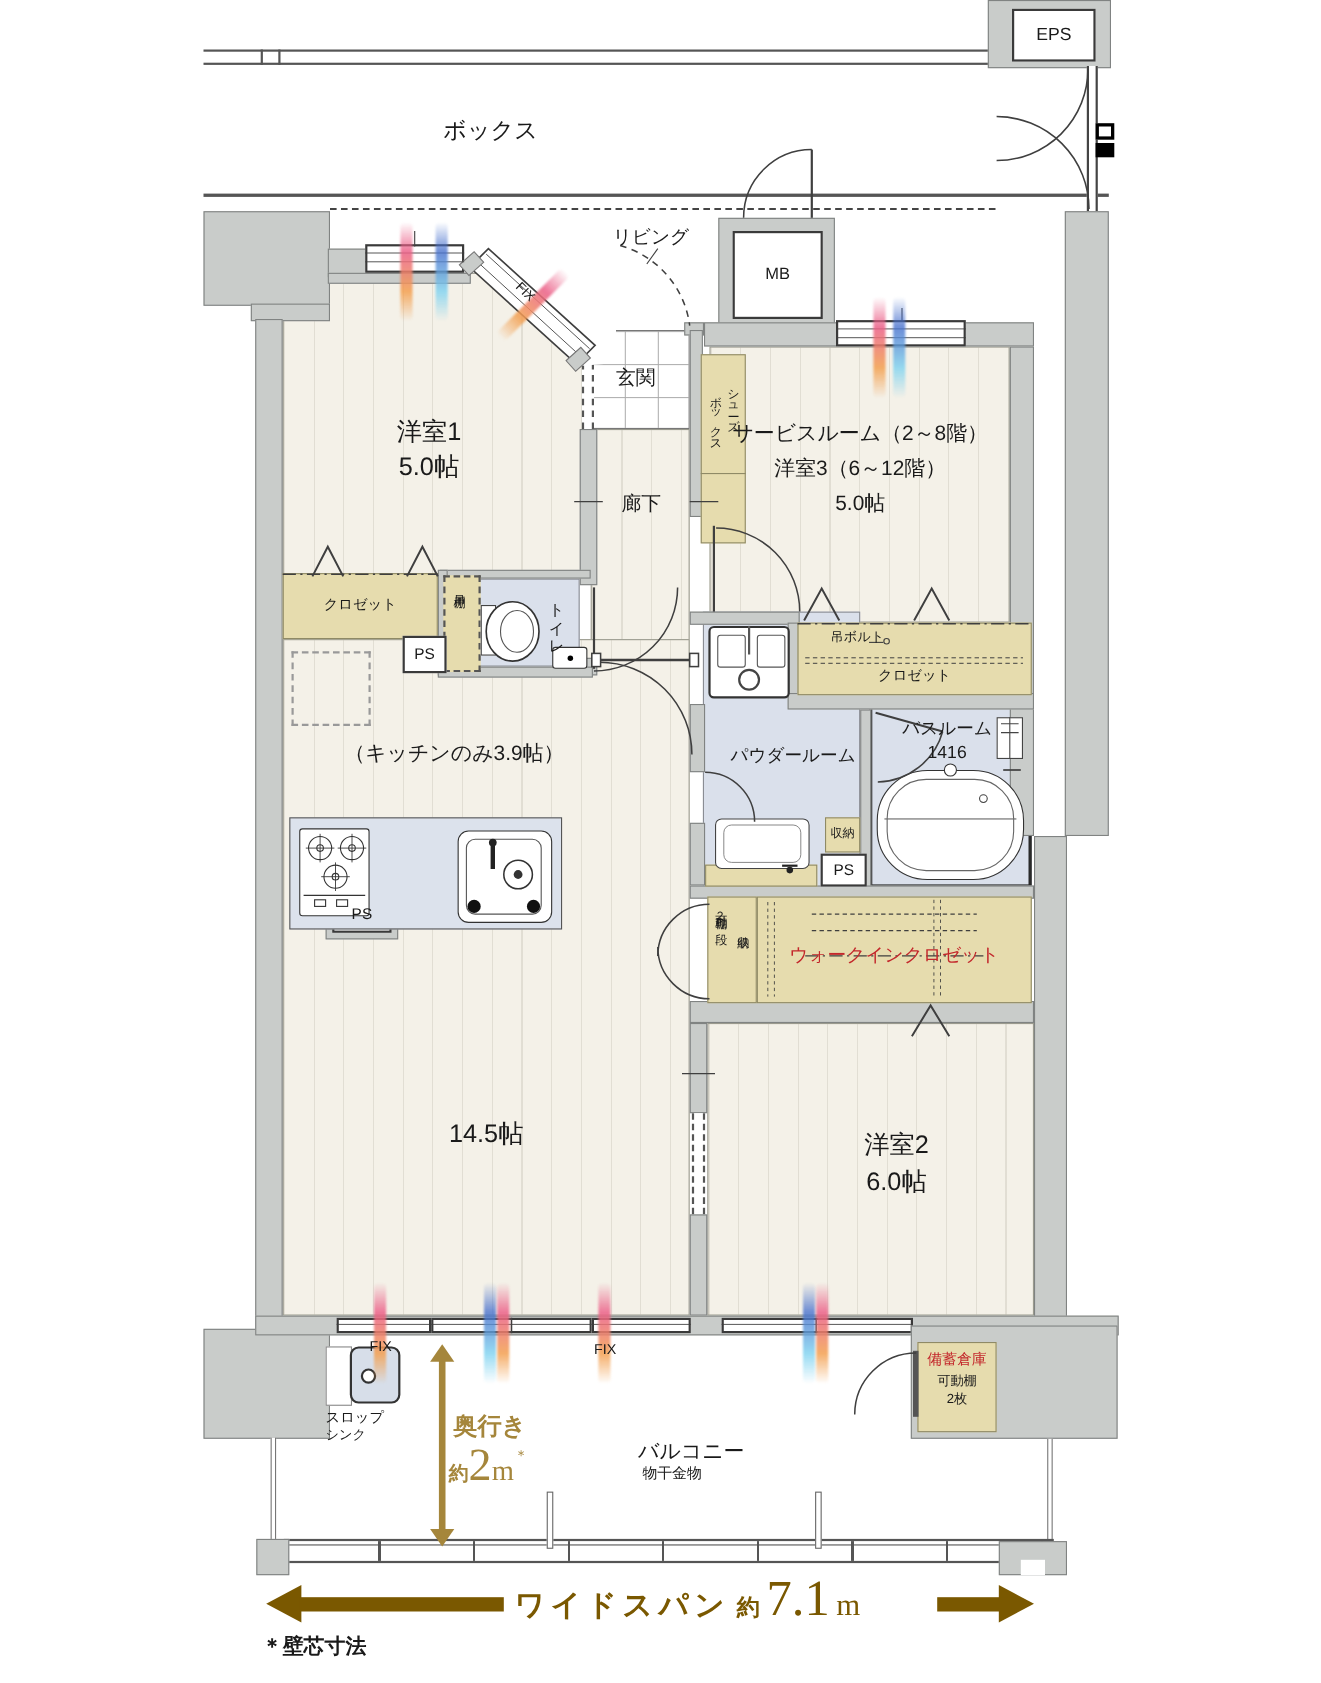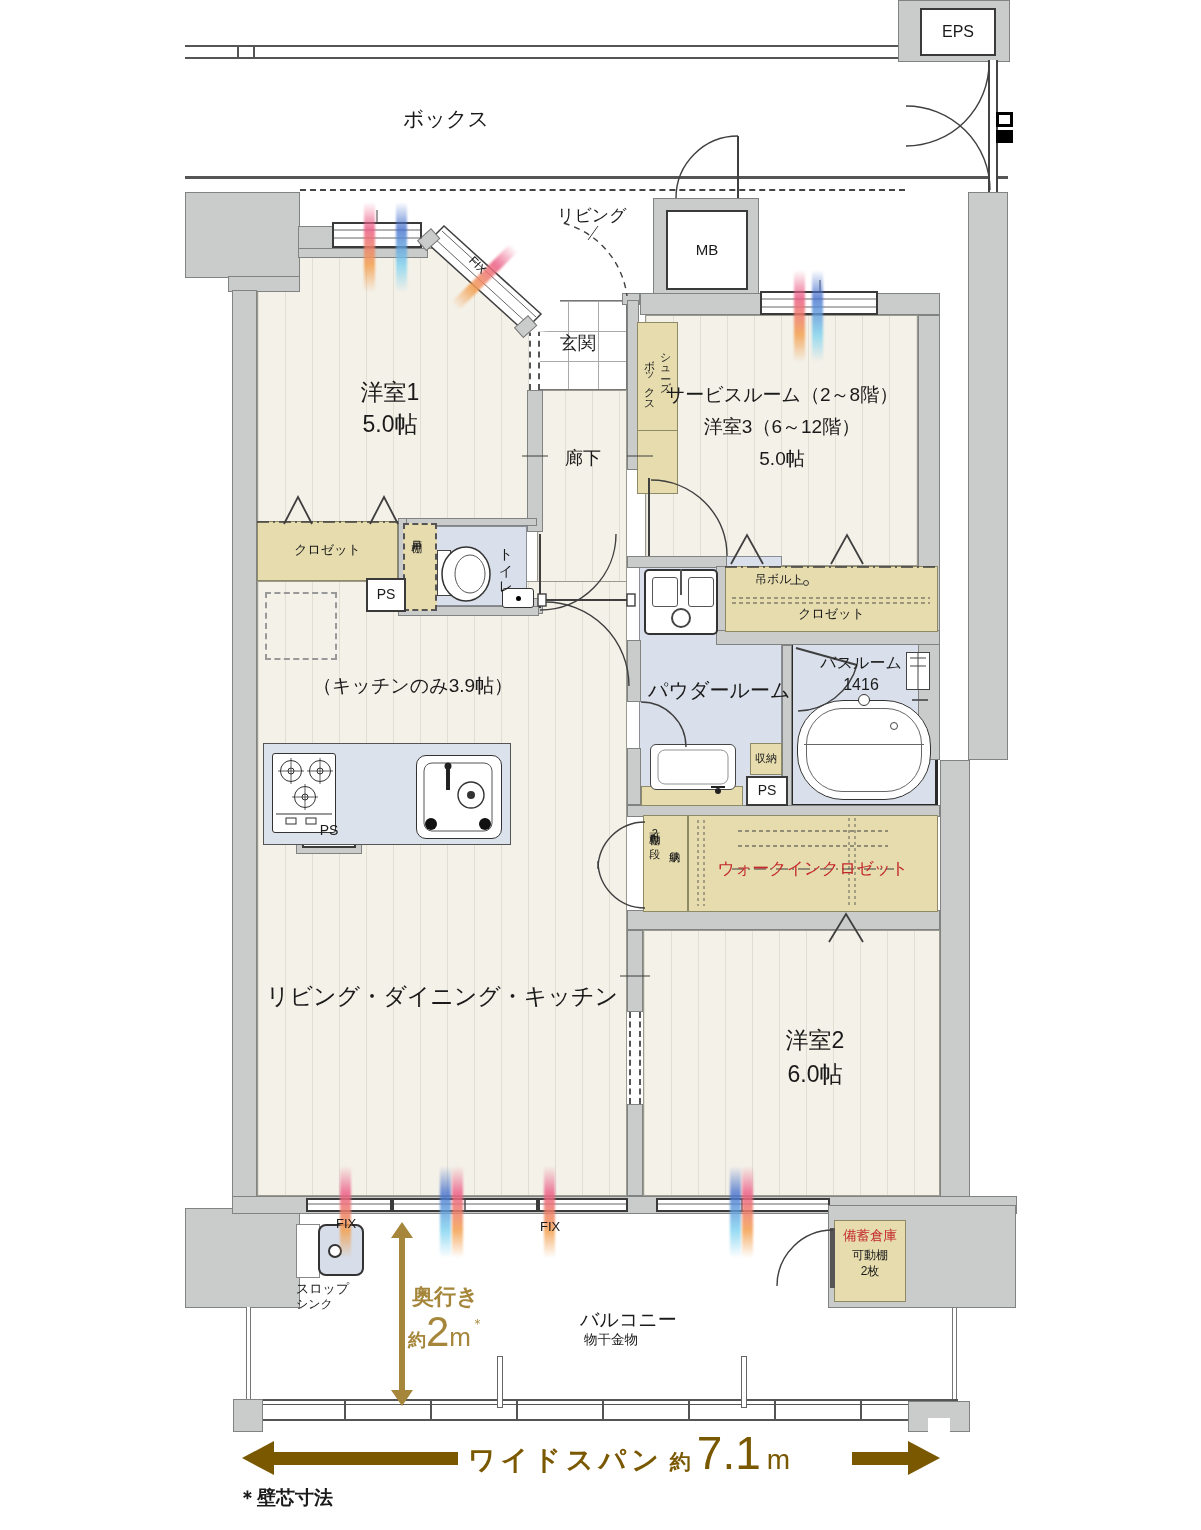--- a/index.html
+++ b/index.html
@@ -15,21 +15,21 @@
   .wbox{background:#fff;border:2px solid #3a3a3a;}
   .line{background:#555;}
   .t{position:absolute;white-space:nowrap;line-height:1.25;}
   .tc{text-align:center;}
   .vt{writing-mode:vertical-rl;text-orientation:upright;letter-spacing:1px;}
   .sw{background:linear-gradient(180deg,rgba(235,95,135,0) 0%,rgba(235,95,135,.85) 30%,rgba(243,160,80,.85) 70%,rgba(243,160,80,0) 100%);filter:blur(1px);border-radius:4px;}
   .sc{background:linear-gradient(180deg,rgba(70,112,205,0) 0%,rgba(70,112,205,.8) 30%,rgba(125,210,240,.8) 70%,rgba(125,210,240,0) 100%);filter:blur(1px);border-radius:4px;}
   .red{color:#C3272B;}
   .gold{color:#A5863B;}
   .brown{color:#7A5800;}
-  .serif{font-family:Liberation Sans, sans-serif;}
+  .serif{font-family:Liberation Serif, serif;}
   .tri{width:0;height:0;}
   svg{position:absolute;left:0;top:0;pointer-events:none;}
 </style>
 </head>
 <body>
 
 <div id="plan">
 
   <div class="a room" style="left:257px;top:248px;width:273px;height:277px"></div>
   <div class="a" style="left:537px;top:300px;width:90px;height:90px;background:#fff;border:1px solid #777;
@@ -294,32 +294,32 @@
   <div class="t tc" style="left:366px;top:578px;width:40px;height:34px;line-height:32px;font-size:14px">PS</div>
   <div class="t vt" style="left:409px;top:532px;font-size:11px">吊戸棚</div>
   <div class="t vt" style="left:497px;top:538px;font-size:14px">トイレ</div>
 
   <div class="t" style="left:755px;top:572px;font-size:12px">吊ボルト</div>
   <div class="t tc" style="left:725px;top:606px;width:213px;font-size:13px">クロゼット</div>
 
   <div class="t" style="left:313px;top:674px;font-size:19px">（キッチンのみ3.9帖）</div>
   <div class="t tc" style="left:302px;top:814px;width:54px;height:34px;line-height:32px;font-size:14px">PS</div>
 
-  <div class="t" style="left:648px;top:678px;font-size:20px">パウダールーム</div>
+  <div class="t" style="left:664px;top:678px;font-size:16px">パウダールーム</div>
   <div class="t tc" style="left:750px;top:743px;width:32px;height:32px;line-height:30px;font-size:11px">収納</div>
   <div class="t tc" style="left:746px;top:776px;width:42px;height:30px;line-height:28px;font-size:14px">PS</div>
 
   <div class="t tc" style="left:800px;top:653px;width:122px;font-size:16px">バスルーム</div>
   <div class="t tc" style="left:800px;top:675px;width:122px;font-size:16px">1416</div>
 
   <div class="t vt" style="left:647px;top:824px;font-size:11px">可動棚2段</div>
   <div class="t vt" style="left:667px;top:842px;font-size:11px">収納</div>
   <div class="t tc red" style="left:688px;top:858px;width:250px;font-size:17px">ウォークインクロゼット</div>
 
-  <div class="t tc" style="left:257px;top:982px;width:370px;font-size:23px">リビング・ダイニング・キッチン</div>
+  <div class="t tc" style="left:257px;top:1016px;width:370px;font-size:23px">14.5帖</div>
 
   <div class="t tc" style="left:700px;top:1026px;width:230px;font-size:23px">洋室2</div>
   <div class="t tc" style="left:700px;top:1060px;width:230px;font-size:23px">6.0帖</div>
 
   <div class="t" style="left:468px;top:258px;font-size:12px;transform:rotate(45deg)">FIX</div>
   <div class="t" style="left:336px;top:1216px;font-size:13px">FIX</div>
   <div class="t" style="left:540px;top:1219px;font-size:13px">FIX</div>
 
   <div class="t tc red" style="left:834px;top:1228px;width:72px;font-size:13.5px">備蓄倉庫</div>
   <div class="t tc" style="left:834px;top:1248px;width:72px;font-size:12px">可動棚</div>

